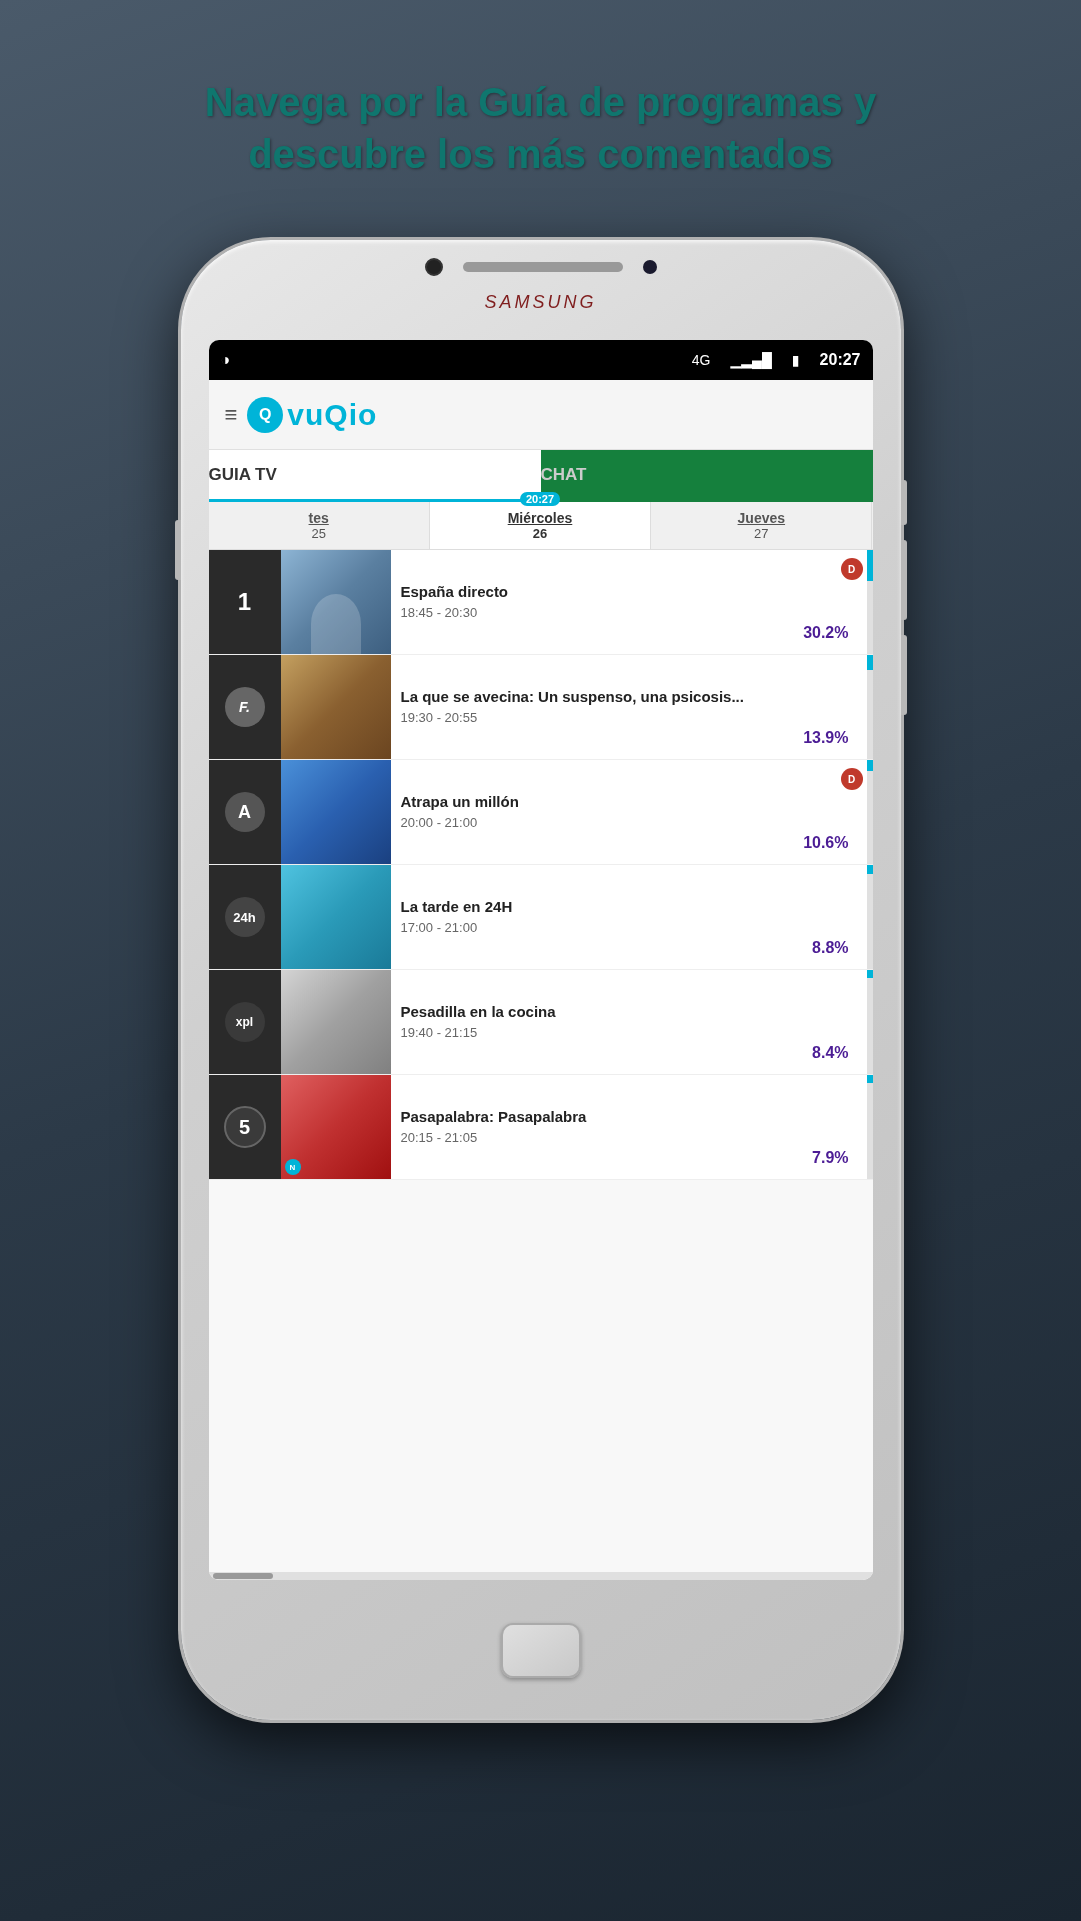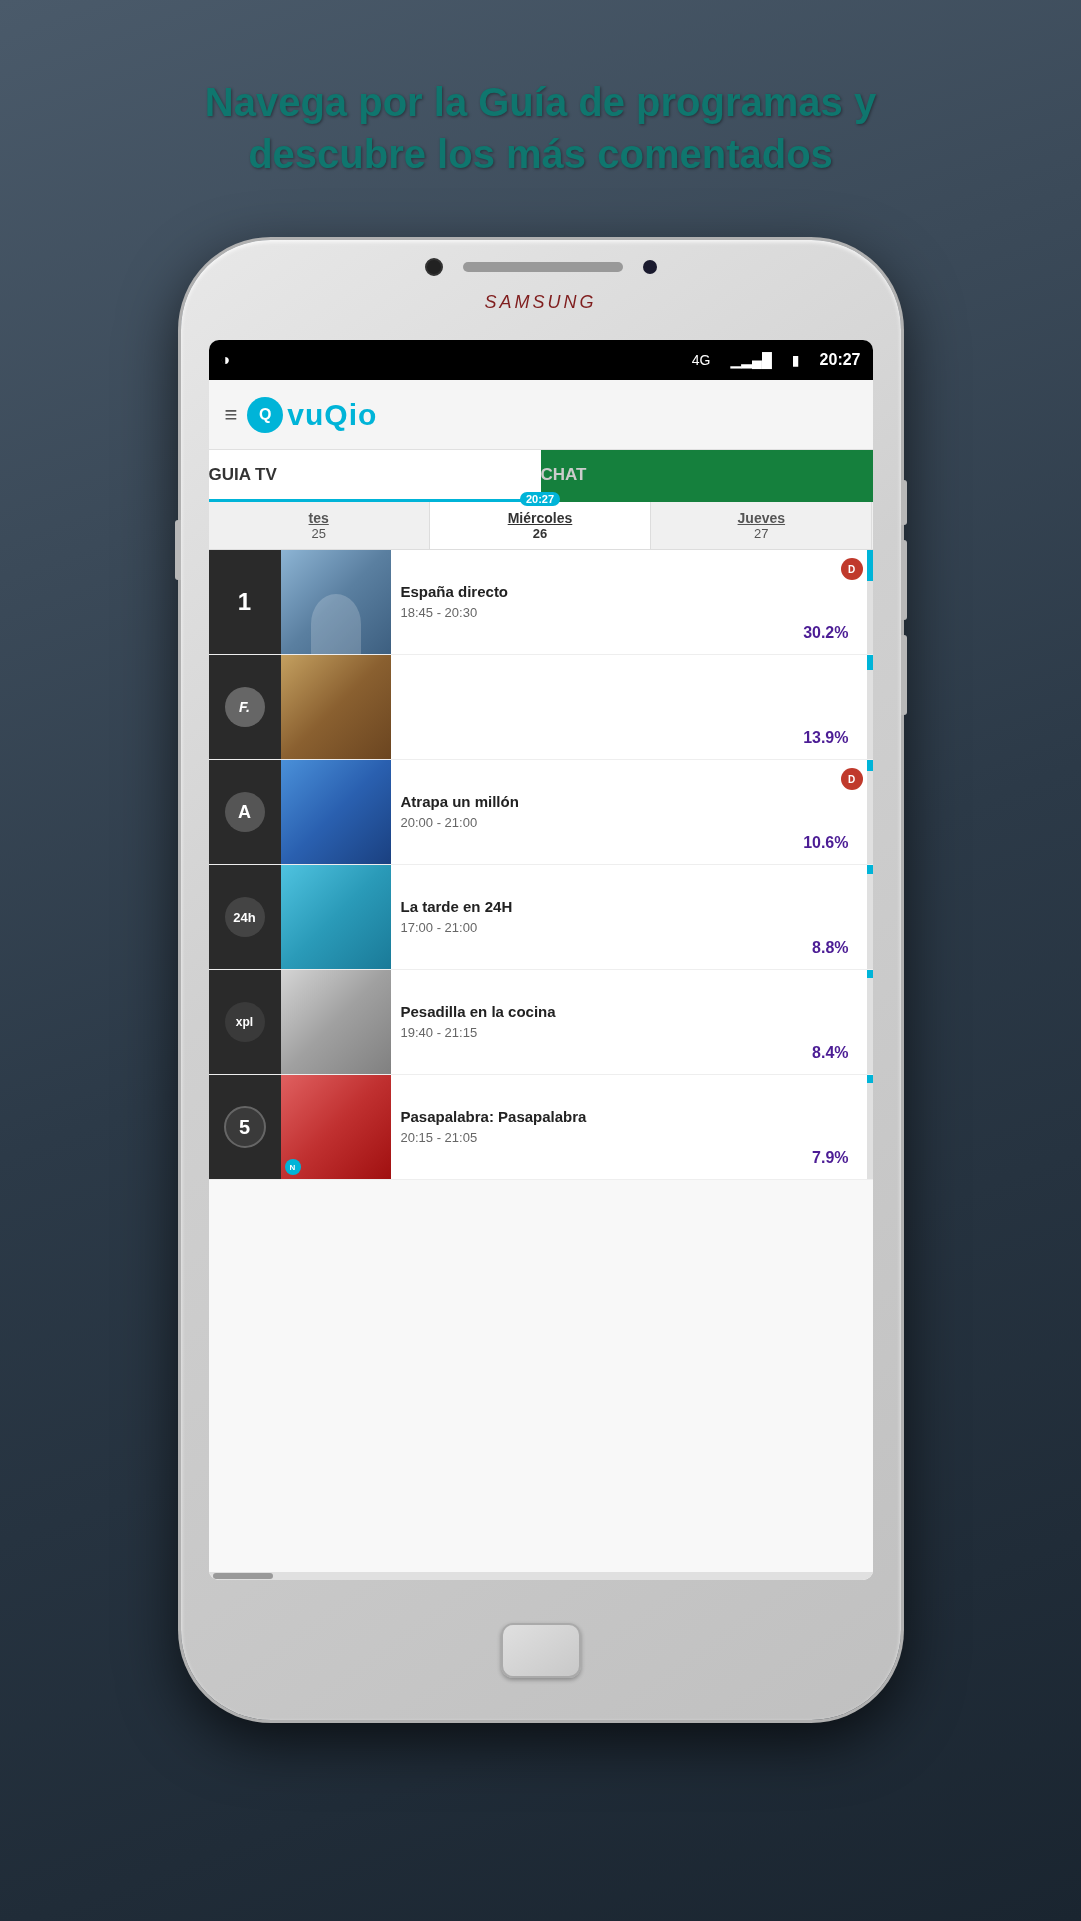--- a/index.html
+++ b/index.html
@@ -597,20 +597,24 @@
         </div>
       </div>
 
       <div class="program-item">
         <div class="channel-logo">
           <div class="channel-badge" style="background:#666;font-style:italic;">
             <span>F.</span>
           </div>
         </div>
         <div class="program-thumb thumb-2"></div>
+        <div class="program-info">
+          <div class="program-title">La que se avecina: Un suspenso, una psicosis...</div>
+          <div class="program-time">19:30 - 20:55</div>
+        </div>
         <div class="program-percent">13.9%</div>
         <div class="program-bar">
           <div class="program-bar-fill" style="height:14%"></div>
         </div>
       </div>
 
       <div class="program-item">
         <div class="channel-logo">
           <div class="channel-badge" style="background:#555;font-size:18px;font-weight:900;">
             <span>A</span>

